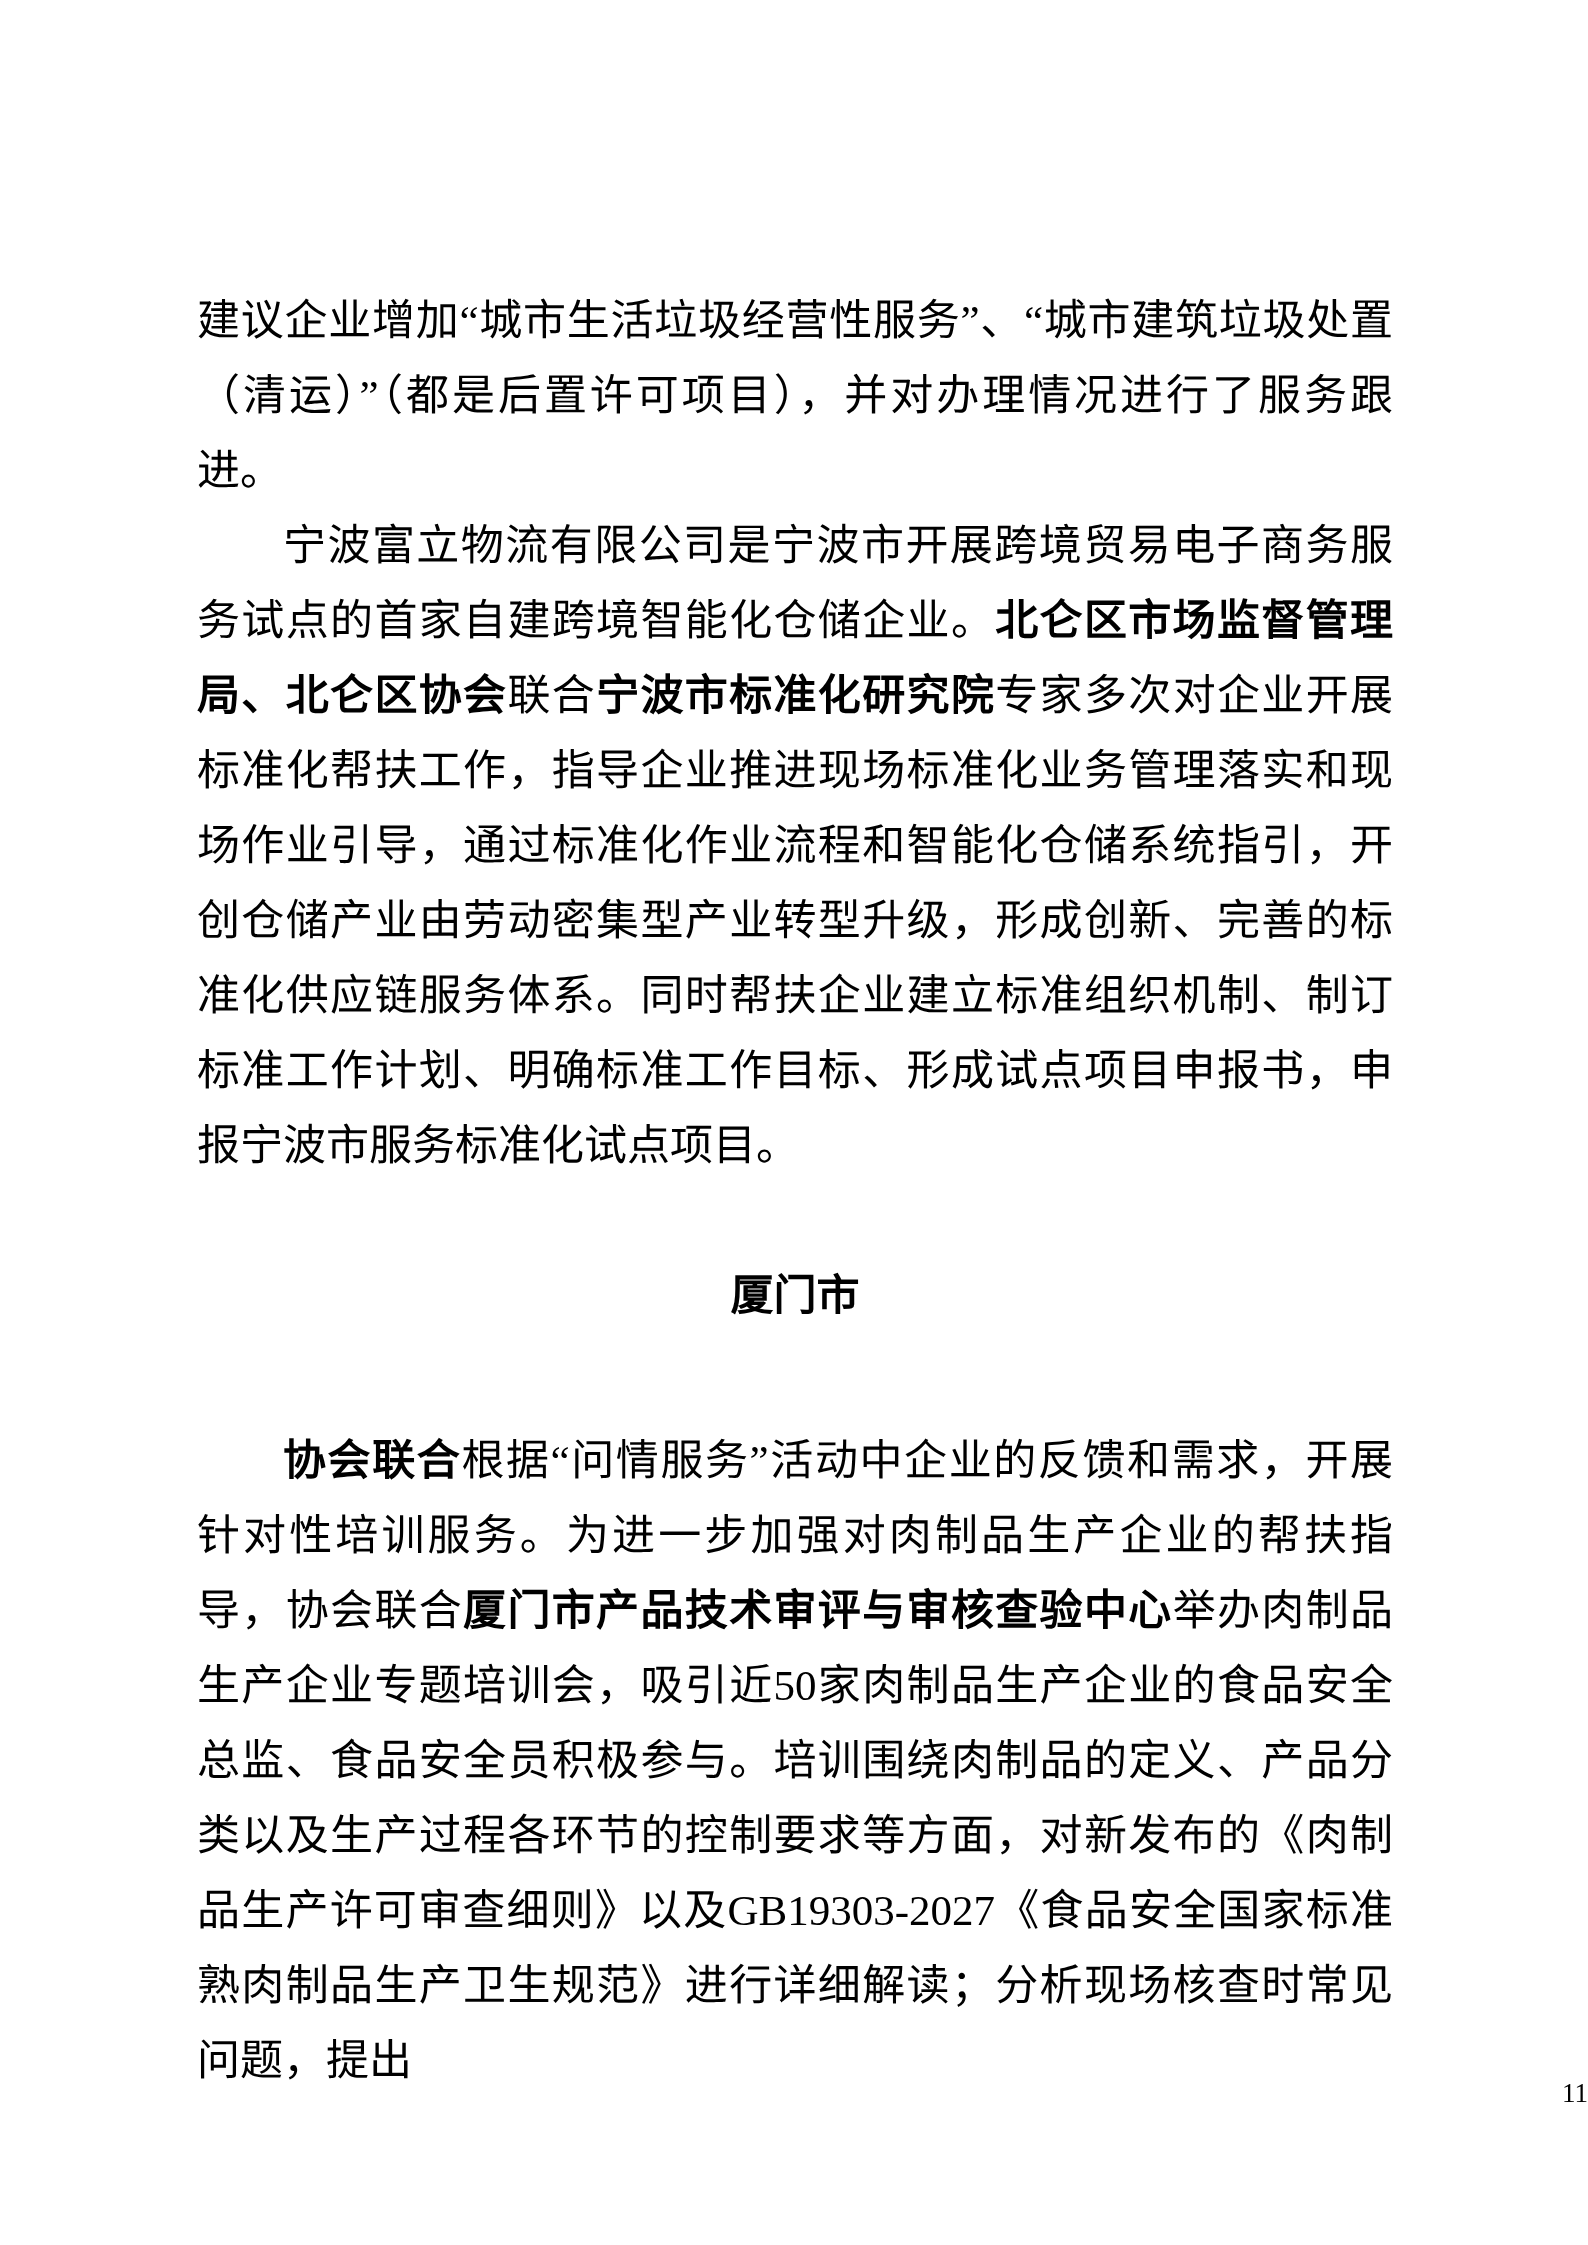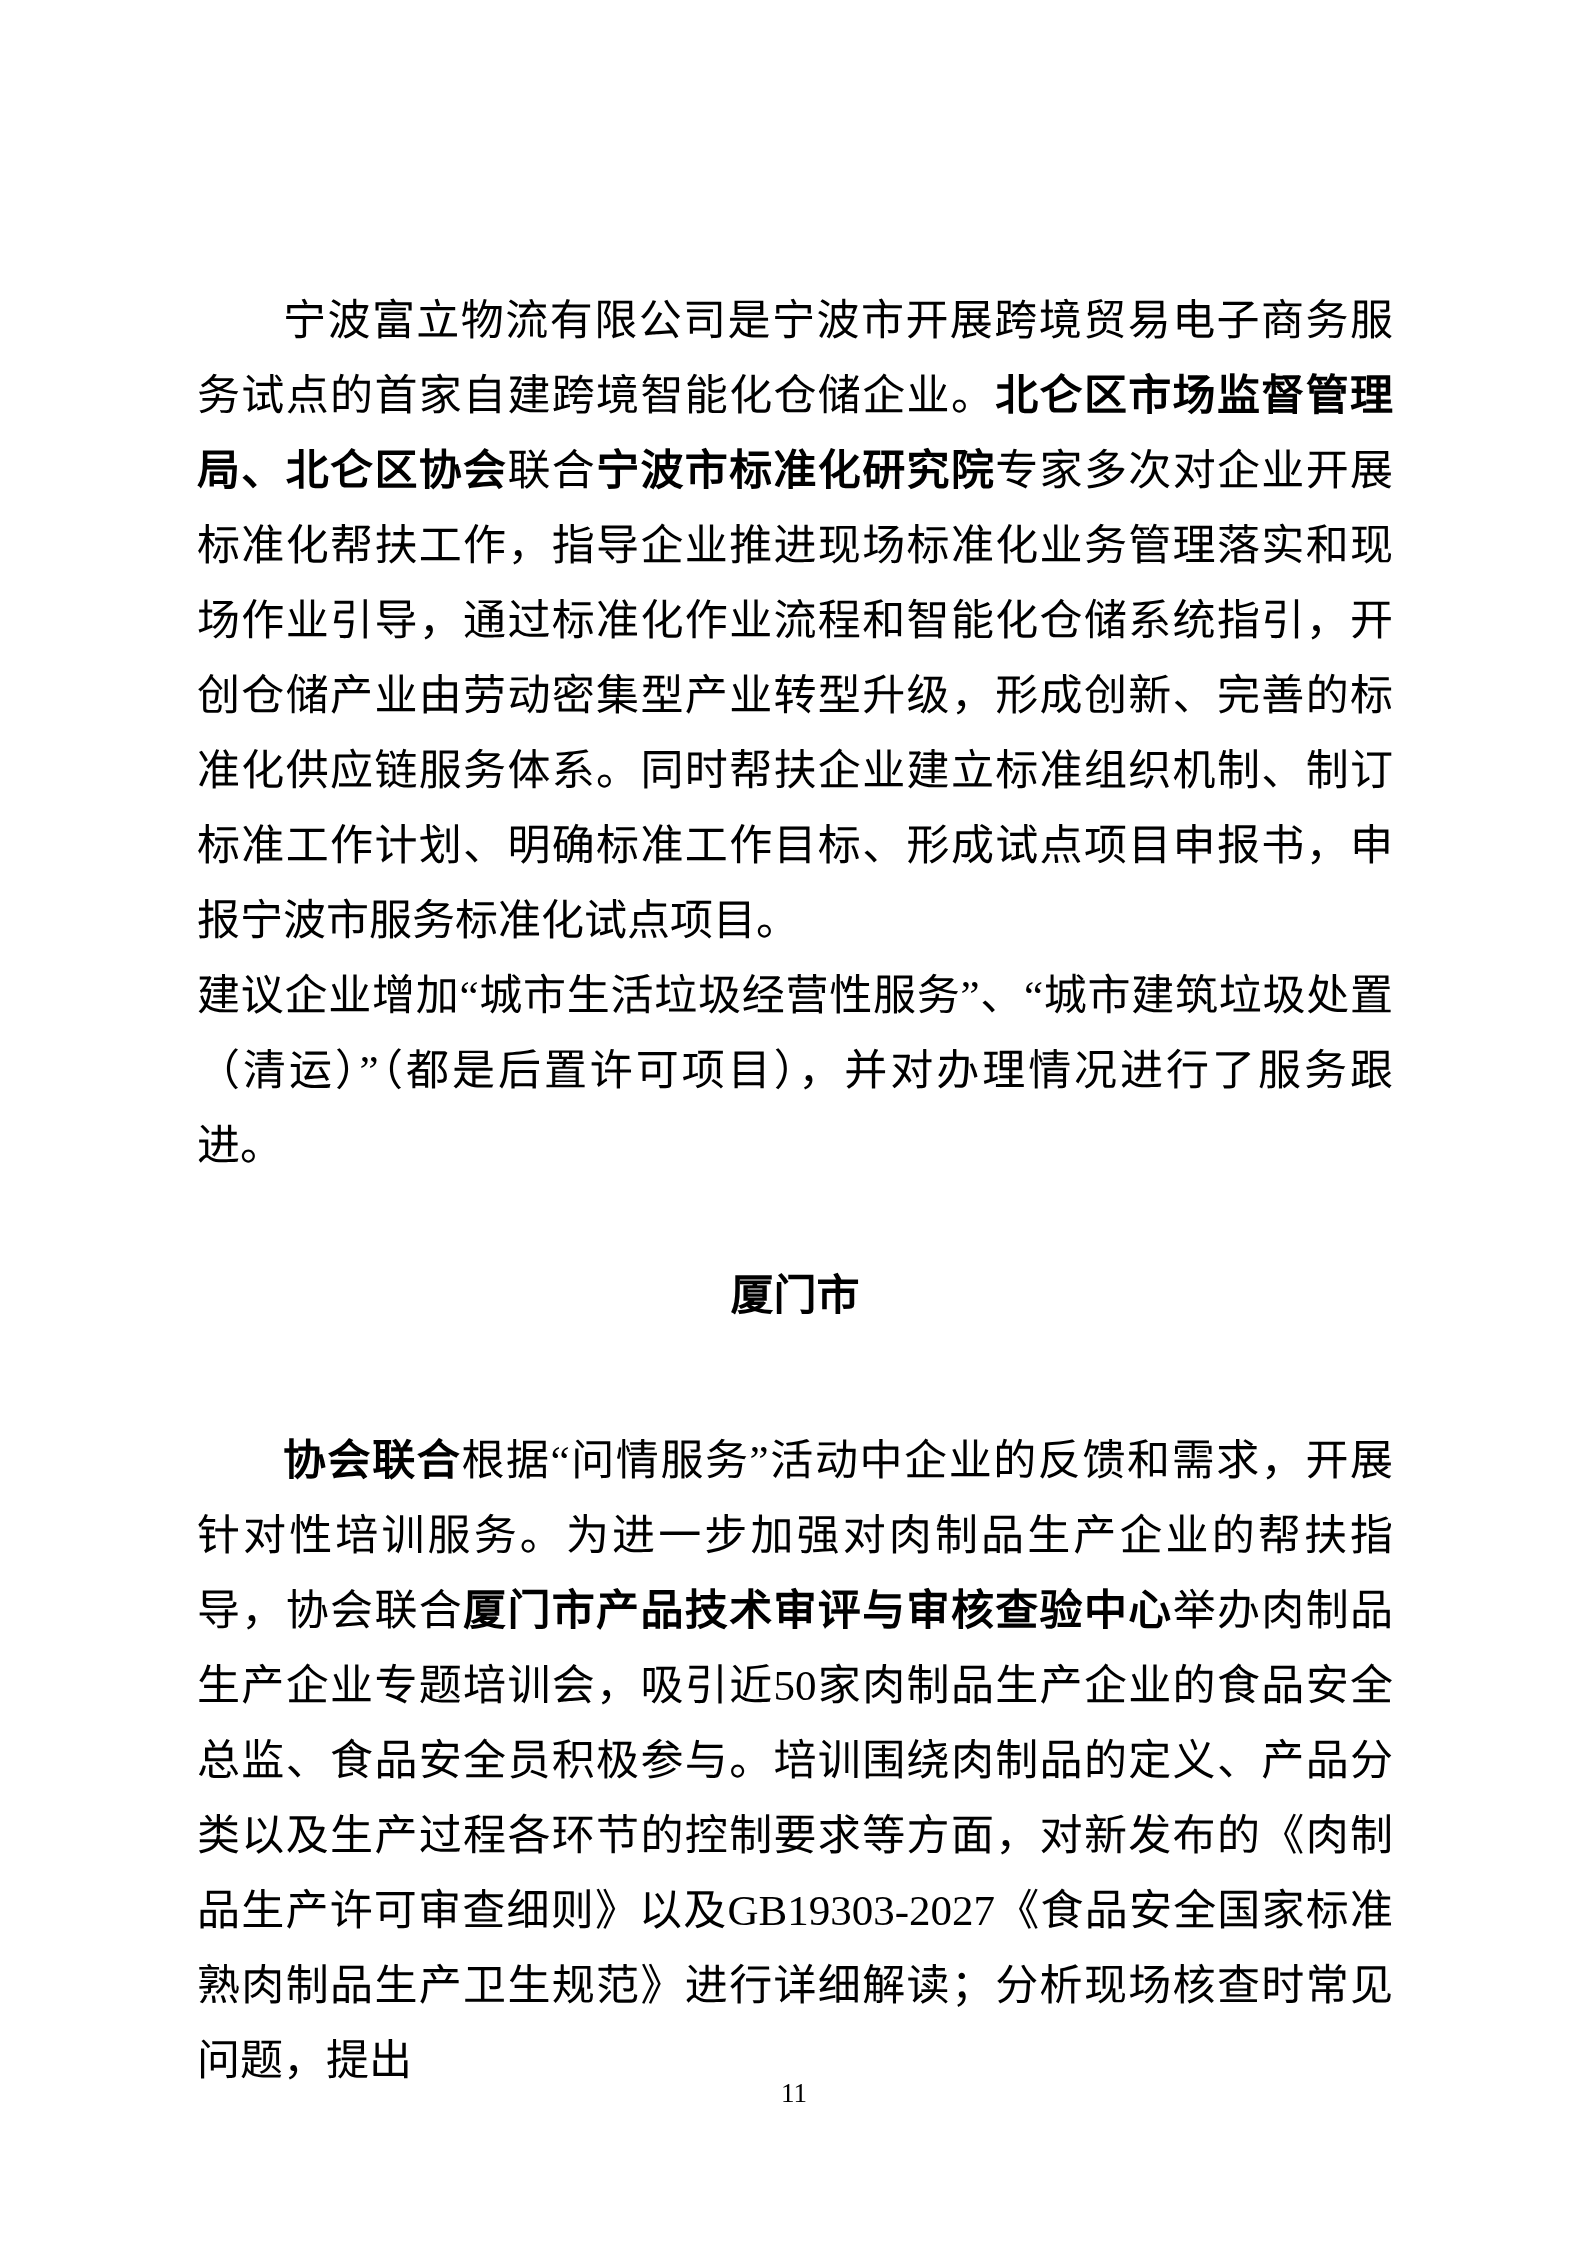--- a/index.html
+++ b/index.html
@@ -49,31 +49,31 @@
     font-weight: 700;
     font-family: "Liberation Sans", "DejaVu Sans", sans-serif;
     text-align: center;
     text-indent: 0;
   }
   .page-number {
     position: absolute;
     top: 2076px;
     left: 0;
     width: 100%;
-    text-align: center;
+    text-align: right;
     font-size: 27px;
     line-height: 34px;
     font-family: "Liberation Serif", "DejaVu Serif", serif;
     color: #000000;
   }
 </style>
 </head>
 <body>
 
 <div class="page">
   <div class="content">
+      <p class="para"><span class="run">建议企业增加“城市生活垃圾经营性服务”、“城市建筑垃圾处置（清运）”（都是后置许可项目），并对办理情况进行了服务跟进。</span></p>
       <p class="para indent"><span class="run">宁波富立物流有限公司是宁波市开展跨境贸易电子商务服务试点的首家自建跨境智能化仓储企业。</span><span class="run bold">北仑区市场监督管理局、北仑区协会</span><span class="run">联合</span><span class="run bold">宁波市标准化研究院</span><span class="run">专家多次对企业开展标准化帮扶工作，指导企业推进现场标准化业务管理落实和现场作业引导，通过标准化作业流程和智能化仓储系统指引，开创仓储产业由劳动密集型产业转型升级，形成创新、完善的标准化供应链服务体系。同时帮扶企业建立标准组织机制、制订标准工作计划、明确标准工作目标、形成试点项目申报书，申报宁波市服务标准化试点项目。</span></p>
-      <p class="para"><span class="run">建议企业增加“城市生活垃圾经营性服务”、“城市建筑垃圾处置（清运）”（都是后置许可项目），并对办理情况进行了服务跟进。</span></p>
       <h2 class="heading"><span class="run bold">厦门市</span></h2>
       <p class="para indent"><span class="run bold">协会联合</span><span class="run">根据“问情服务”活动中企业的反馈和需求，开展针对性培训服务。为进一步加强对肉制品生产企业的帮扶指导，协会联合</span><span class="run bold">厦门市产品技术审评与审核查验中心</span><span class="run">举办肉制品生产企业专题培训会，吸引近50家肉制品生产企业的食品安全总监、食品安全员积极参与。培训围绕肉制品的定义、产品分类以及生产过程各环节的控制要求等方面，对新发布的《肉制品生产许可审查细则》以及GB19303-2027《食品安全国家标准熟肉制品生产卫生规范》进行详细解读；分析现场核查时常见问题，提出</span></p>
     </div>
   <div class="page-number">11</div>
 </div>
 
 </body></html>

